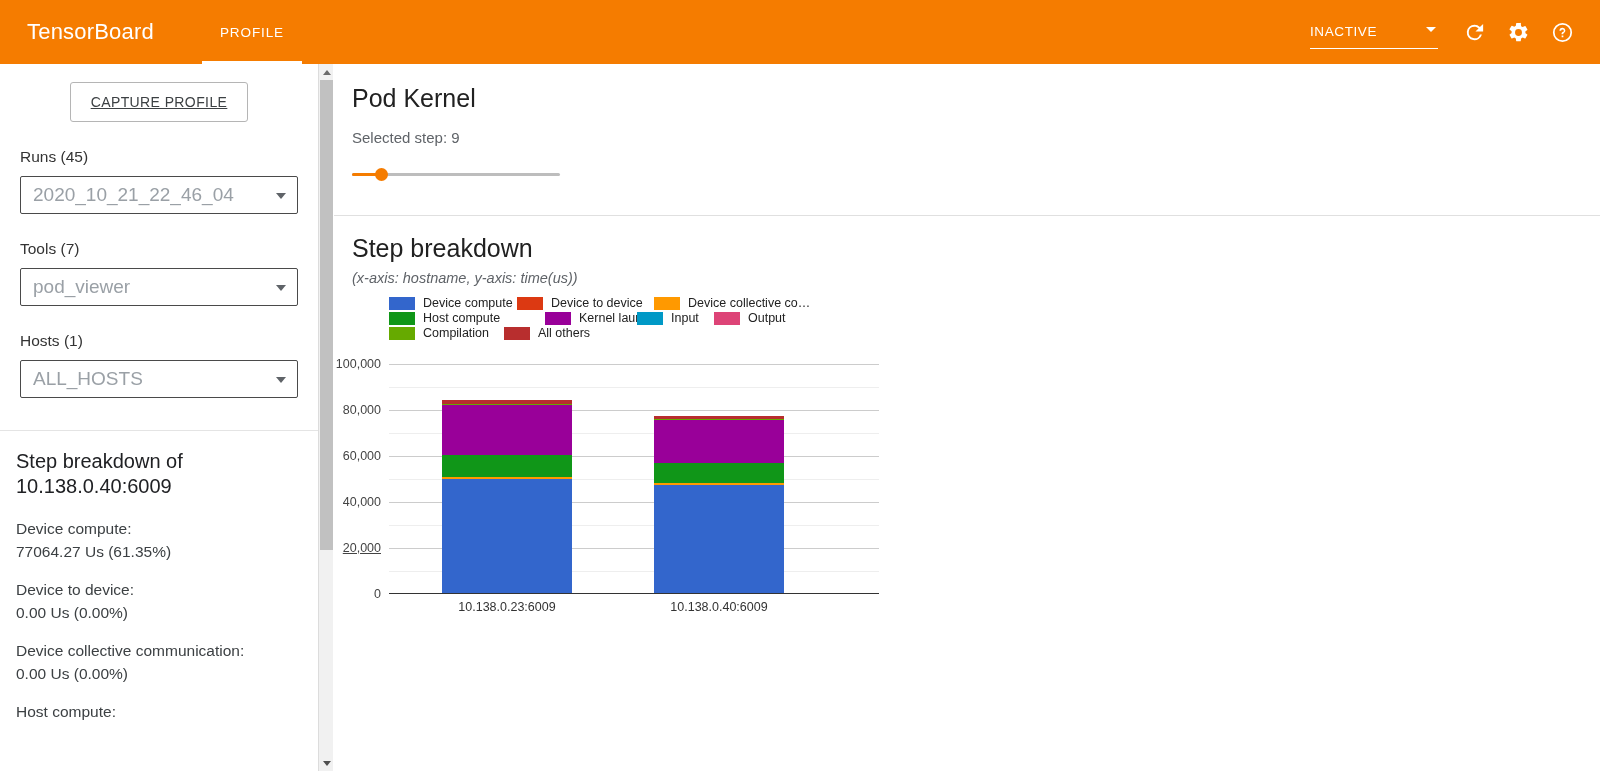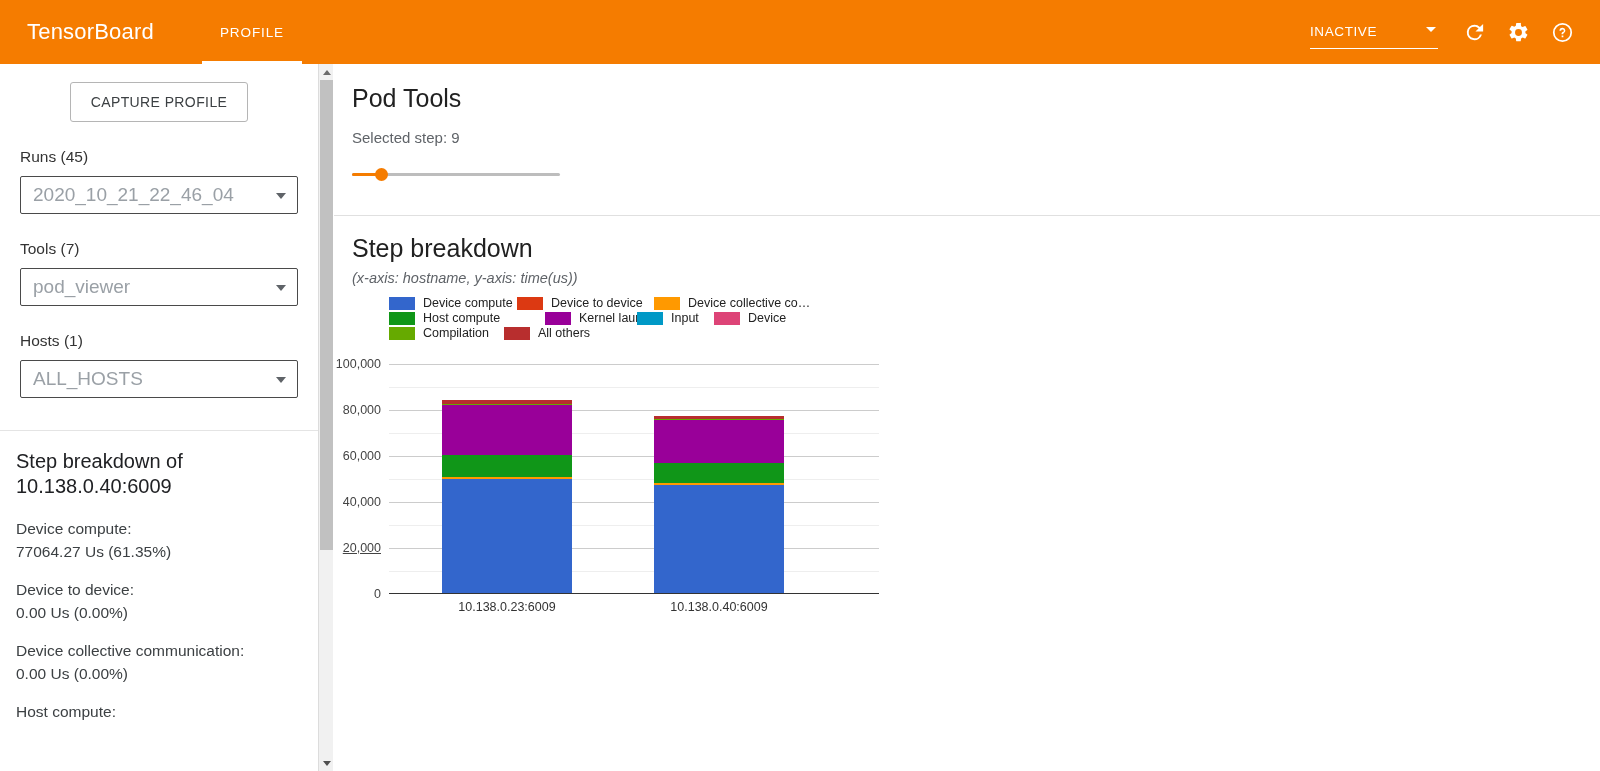--- a/index.html
+++ b/index.html
@@ -72,20 +72,21 @@
     border-right: 0;
   }
   #sidebar-inner { padding: 0; }
   #capture-wrap { display: flex; justify-content: center; padding-top: 18px; }
   #capture-btn {
     border: 1px solid #b5b5b5; background: #fff;
     border-radius: 3px; padding: 11px 20px;
     font-size: 14px; color: #3c4043; letter-spacing: .4px;
     cursor: pointer; font-family: inherit;
     text-transform: uppercase;
+    text-decoration: underline;
   }
   .field-block { padding: 0 20px; margin-top: 26px; }
   .field-label {
     font-size: 15.5px; color: #333; margin-bottom: 10px;
   }
   .select-box {
     position: relative; height: 38px;
     border: 1px solid #4a4a4a; border-radius: 2px;
     display: flex; align-items: center;
     padding: 0 30px 0 12px; background: #fff;
@@ -333,21 +334,21 @@
       <span class="tri-up"></span>
     </div>
   <div id="sb-thumb"></div>
   <div class="sb-arrow down">
       <span class="tri-down"></span>
     </div>
 </div>
 
 <div id="main">
 
-  <div id="pv-title">Pod Tools</div>
+  <div id="pv-title">Pod Kernel</div>
   <div id="pv-step">Selected step: 9</div>
 
   <div id="slider-wrap">
     <div id="slider-track"></div>
     <div id="slider-fill" style="width: 29.12px;"></div>
     <div id="slider-thumb" style="left: 22.62px;"></div>
   </div>
 
   <div id="main-divider"></div>
 
@@ -378,21 +379,21 @@
           <div class="legend-item" style="position: absolute; left: 128px; top: 0px; padding-left: 28px;">
             <span class="legend-sw" style="background: rgb(153, 0, 153);"></span>
             <span class="legend-lb">Kernel launch</span>
           </div>
           <div class="legend-item" style="position: absolute; left: 248px; top: 0px;">
             <span class="legend-sw" style="background: rgb(0, 153, 198);"></span>
             <span class="legend-lb">Input</span>
           </div>
           <div class="legend-item" style="position: absolute; left: 325px; top: 0px;">
             <span class="legend-sw" style="background: rgb(221, 68, 119);"></span>
-            <span class="legend-lb">Device</span>
+            <span class="legend-lb">Output</span>
           </div>
         </div>
         <div class="legend-row" style="position: relative; height: 15px;">
           <div class="legend-item" style="position: absolute; left: 0px; top: 0px;">
             <span class="legend-sw" style="background: rgb(102, 170, 0);"></span>
             <span class="legend-lb">Compilation</span>
           </div>
           <div class="legend-item" style="position: absolute; left: 115px; top: 0px;">
             <span class="legend-sw" style="background: rgb(184, 46, 46);"></span>
             <span class="legend-lb">All others</span>

